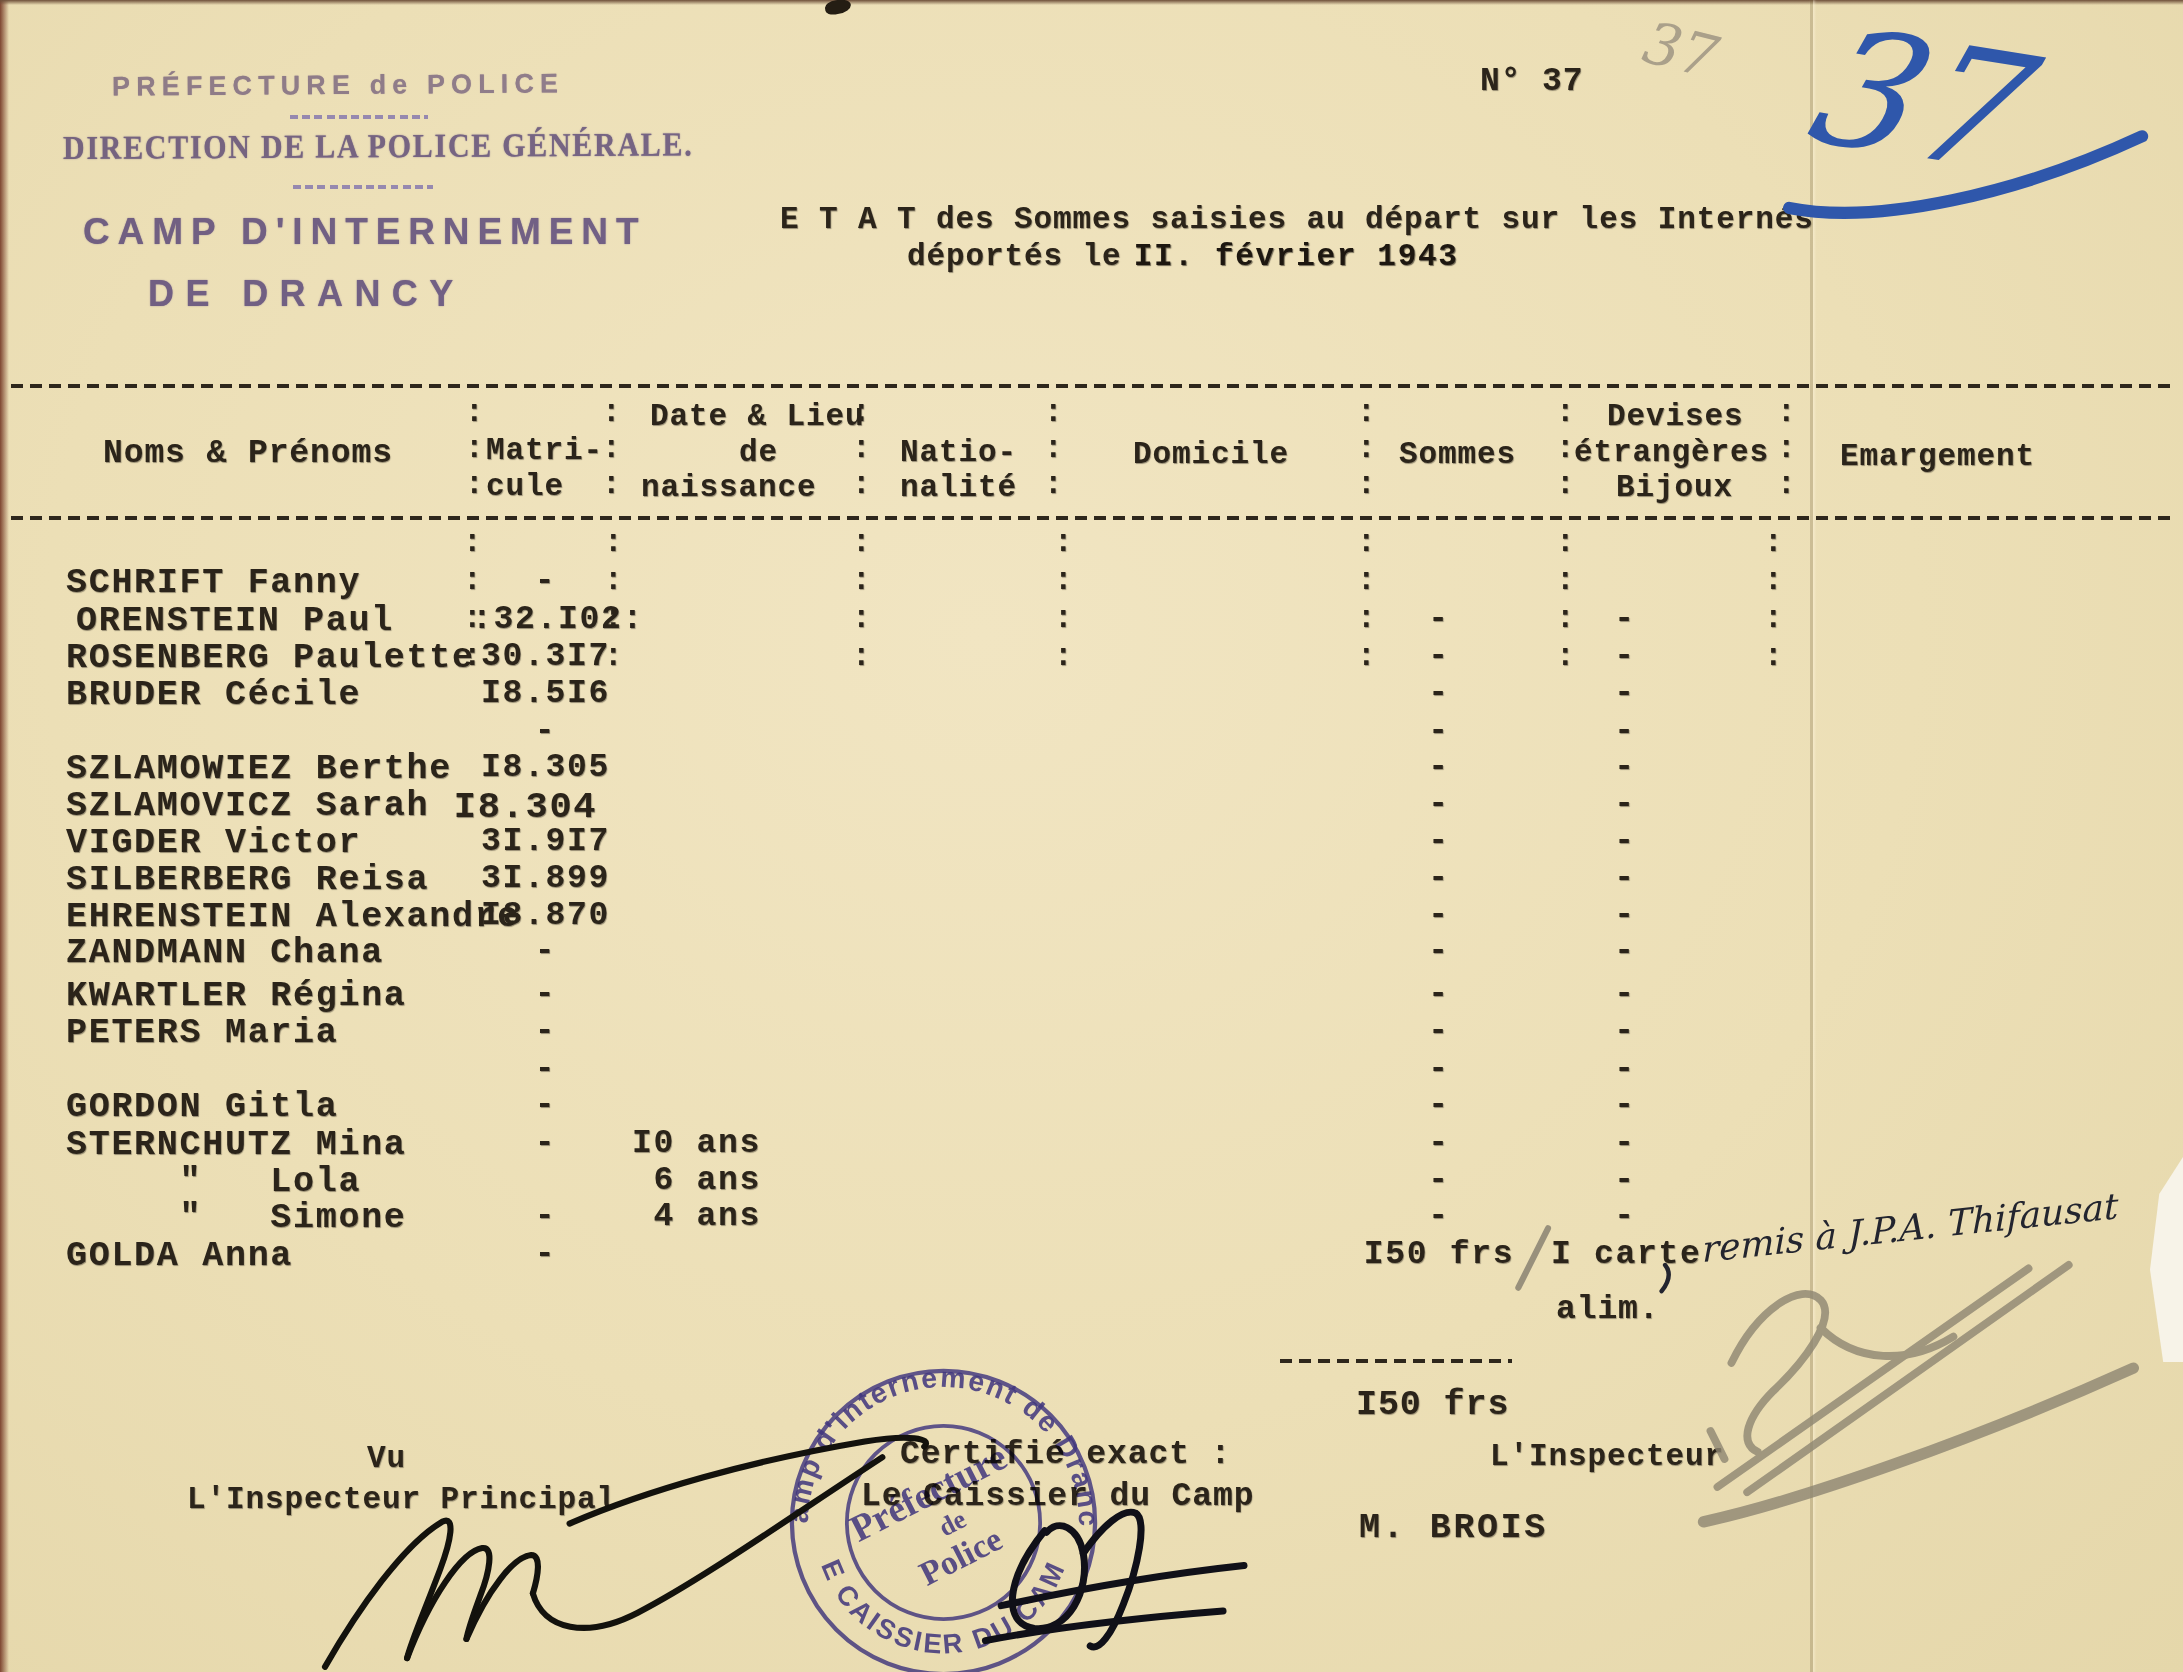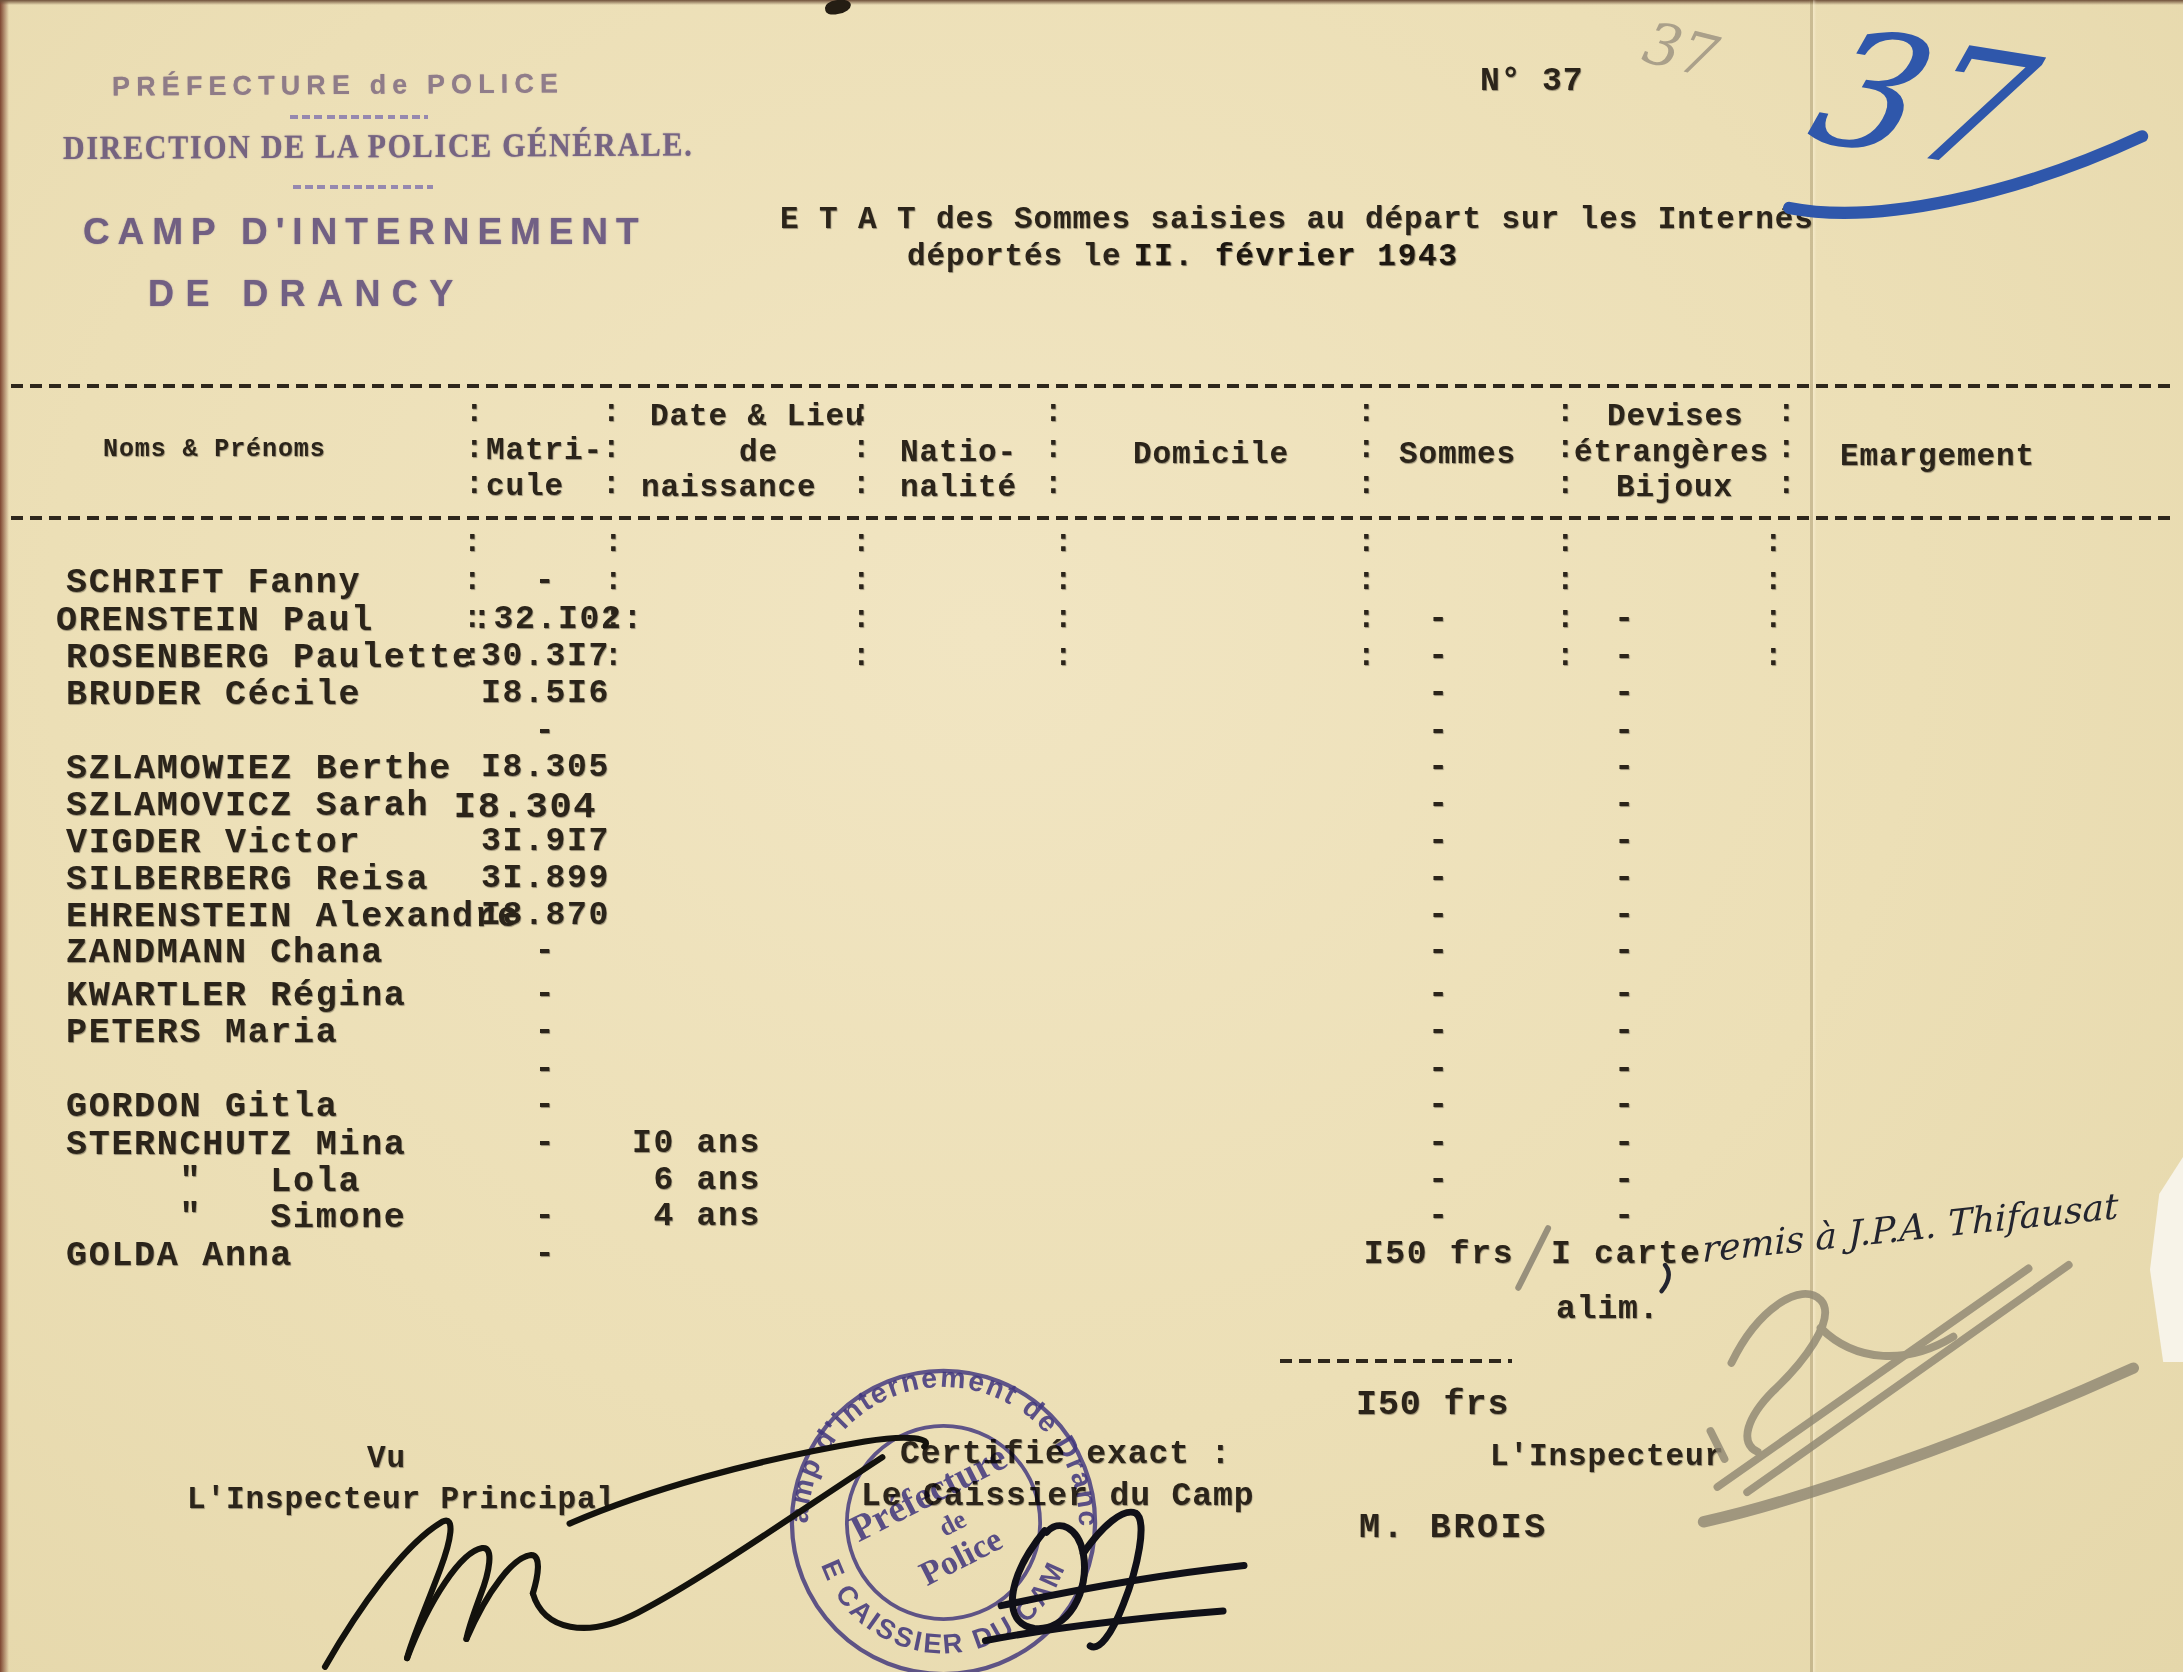--- a/index.html
+++ b/index.html
@@ -97,21 +97,21 @@
 <div class="typed" style="left:1480px;top:63px;font-size:33px;">N° 37</div>
 <div class="hand-pencil" style="left:1644px;top:15.7px;font-size:58px;transform:rotate(14deg);opacity:.8;">37</div>
 <div class="hand-ink" style="left:1821px;top:7px;font-size:162px;color:#2f57ab;transform:rotate(9deg) skewX(-10deg);font-weight:400;">37</div>
 
 <div class="typed" style="left:780px;top:202px;">E T A T des Sommes saisies au départ sur les Internés</div>
 <div class="typed" style="left:907px;top:239px;"><span>déportés le</span><span style="font-weight:900;color:#1d1710;text-shadow:1px 0.9px 1px rgba(29,23,16,.6);margin-left:12.2px;letter-spacing:1.7px;">II. février 1943</span></div>
 
 <div class="hrule" style="left:10.5px;top:384px;width:2166px;"></div>
 <div class="hrule" style="left:10.5px;top:516px;width:2166px;"></div>
 
-<div class="typed" style="left:103px;top:435px;font-size:25px;">Noms &amp; Prénoms</div>
+<div class="typed" style="left:103px;top:435px;font-size:33px;">Noms &amp; Prénoms</div>
 <div class="typed" style="left:486px;top:433px;">Matri-</div>
 <div class="typed" style="left:486px;top:469px;">cule</div>
 <div class="typed" style="left:650px;top:399px;">Date &amp; Lieu</div>
 <div class="typed" style="left:739px;top:435px;">de</div>
 <div class="typed" style="left:641px;top:470px;">naissance</div>
 <div class="typed" style="left:900px;top:435px;">Natio-</div>
 <div class="typed" style="left:900px;top:470px;">nalité</div>
 <div class="typed" style="left:1133px;top:437px;">Domicile</div>
 <div class="typed" style="left:1399px;top:437px;">Sommes</div>
 <div class="typed" style="left:1607px;top:399px;">Devises</div>
@@ -121,21 +121,21 @@
 
 <div id="table-rows">
     <div class="abs" style="top: 563px; left: 0px; width: 2184px; height: 37px;">
       <span class="typed row-cell " style="left: 66px; width: 489px; top: 0px; font-size: 35px; letter-spacing: 1.7px;">SCHRIFT Fanny</span>
       <span class="typed row-cell cell-center" style="left: 472px; width: 147px; top: 0px; font-size: 33px; letter-spacing: 1.7px;">-</span>
       <span class="typed row-cell " style="left: 632px; width: 183px; top: 0px; font-size: 33px; letter-spacing: 1.7px;"></span>
       <span class="typed row-cell cell-center" style="left: 1356px; width: 166px; top: 0px; font-size: 33px; letter-spacing: 1.7px; font-weight: 900;"></span>
       <span class="typed row-cell cell-center" style="left: 1551px; width: 148px; top: 0px; font-size: 33px; letter-spacing: 1.7px; font-weight: 900;"></span>
     </div>
     <div class="abs" style="top: 601px; left: 0px; width: 2184px; height: 37px;">
-      <span class="typed row-cell " style="left: 56px; width: 489px; top: 0px; font-size: 35px; letter-spacing: 1.7px;">ORENSTEIN Paul</span>
+      <span class="typed row-cell " style="left: 76px; width: 489px; top: 0px; font-size: 35px; letter-spacing: 1.7px;">ORENSTEIN Paul</span>
       <span class="typed row-cell cell-center" style="left: 472px; width: 147px; top: 0px; font-size: 33px; letter-spacing: 1.7px;">:32.I02:</span>
       <span class="typed row-cell " style="left: 632px; width: 183px; top: 0px; font-size: 33px; letter-spacing: 1.7px;"></span>
       <span class="typed row-cell cell-center" style="left: 1356px; width: 166px; top: 0px; font-size: 33px; letter-spacing: 1.7px; font-weight: 900;">-</span>
       <span class="typed row-cell cell-center" style="left: 1551px; width: 148px; top: 0px; font-size: 33px; letter-spacing: 1.7px; font-weight: 900;">-</span>
     </div>
     <div class="abs" style="top: 638px; left: 0px; width: 2184px; height: 37px;">
       <span class="typed row-cell " style="left: 66px; width: 489px; top: 0px; font-size: 35px; letter-spacing: 1.7px;">ROSENBERG Paulette</span>
       <span class="typed row-cell cell-center" style="left: 472px; width: 147px; top: 0px; font-size: 33px; letter-spacing: 1.7px;">30.3I7</span>
       <span class="typed row-cell " style="left: 632px; width: 183px; top: 0px; font-size: 33px; letter-spacing: 1.7px;"></span>
       <span class="typed row-cell cell-center" style="left: 1356px; width: 166px; top: 0px; font-size: 33px; letter-spacing: 1.7px; font-weight: 900;">-</span>

